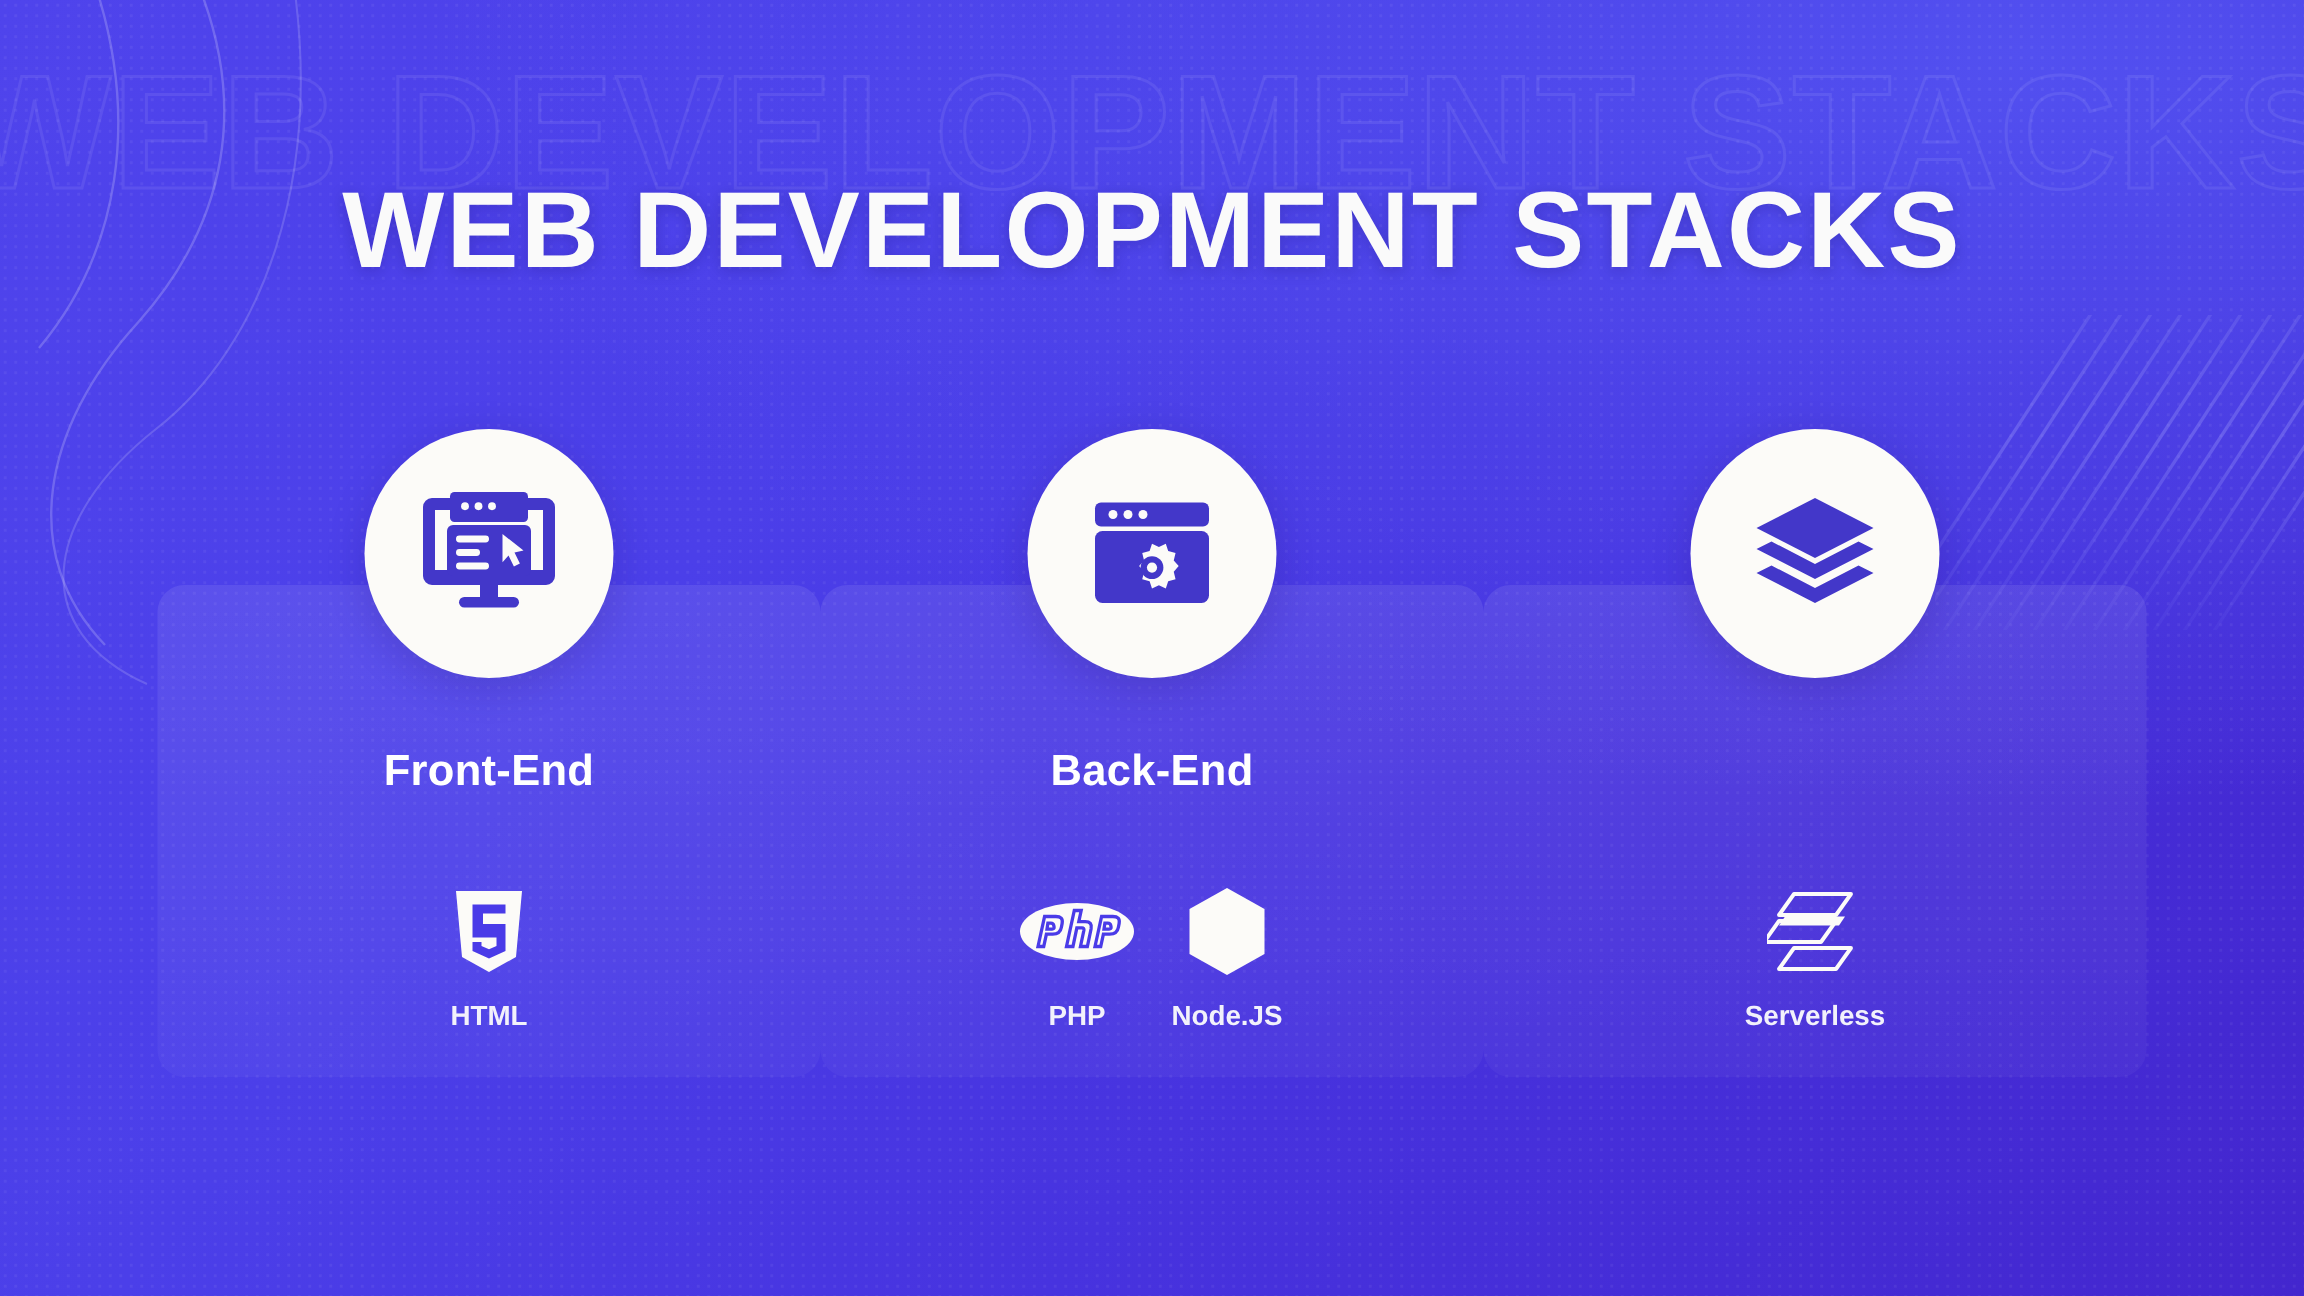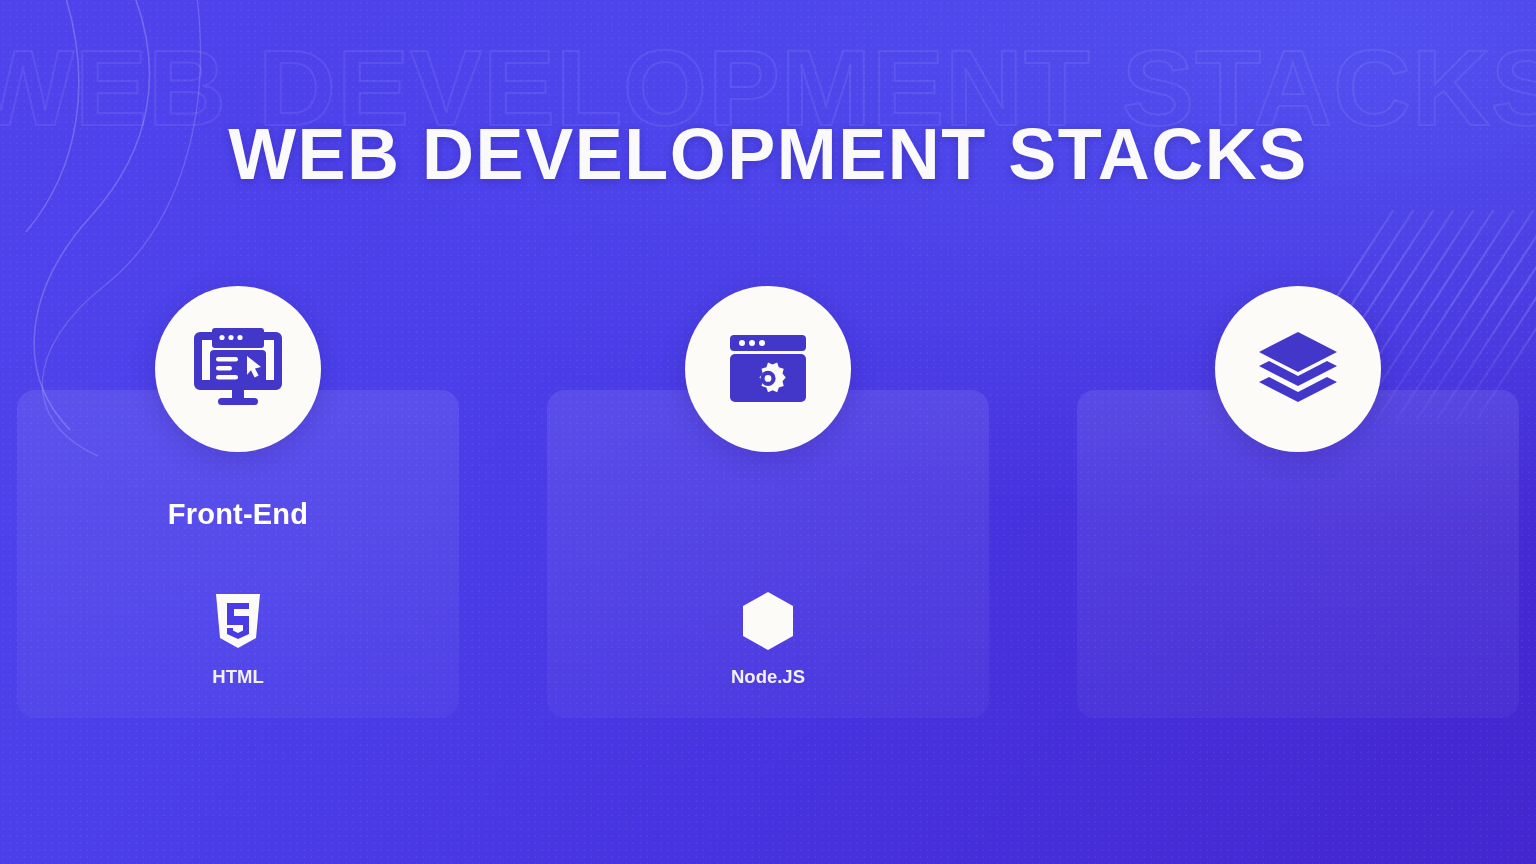--- a/index.html
+++ b/index.html
@@ -44,21 +44,21 @@
     text-align:center;
     font-size:72px; font-weight:bold; letter-spacing:1.5px;
     color:#FAFAFA;
     line-height:1;
     text-shadow:0 2px 10px rgba(20,10,90,.22);
   }
 
   
   .cards{
     position:absolute; top:390px; left:0; width:100%;
-    display:flex; justify-content:center; gap:88px;
+    display:flex; justify-content:center; 
   }
   .card{
     position:relative;
     width:442px; height:328px;
     border-radius:18px;
     background:linear-gradient(180deg, rgba(255,255,255,.085) 0%, rgba(255,255,255,.035) 100%);
   }
   .card-icon{
     position:absolute; top:-104px; left:50%; transform:translateX(-50%);
     width:166px; height:166px; border-radius:50%;
@@ -191,22 +191,39 @@
             <circle cx="30" cy="12" r="3"></circle>
             <circle cx="40" cy="12" r="3"></circle>
             <path d="M46 31.5
                      l4.6 2.1 4.6 -2.1 1.6 4.8 4.9 1.4 -1.2 4.9 3.3 3.8 -3.3 3.8 1.2 4.9 -4.9 1.4 -1.6 4.8
                      -4.6 -2.1 -4.6 2.1 -1.6 -4.8 -4.9 -1.4 1.2 -4.9 -3.3 -3.8 3.3 -3.8 -1.2 -4.9 4.9 -1.4 z"></path>
           </g>
           <circle cx="46" cy="47.4" r="7.6" fill="#4337C9"></circle>
           <circle cx="46" cy="47.4" r="3.4" fill="#FCFBF8"></circle>
         </svg>
       </div>
+      <div class="card-title">Back-End</div>
       <div class="techs">
 
+        <div class="tech">
+          <div class="tech-glyph">
+            <svg width="78" height="44" viewBox="0 0 78 44">
+              <ellipse cx="39" cy="22" rx="38" ry="19" fill="#FCFBF8"></ellipse>
+              <g fill="none" stroke="#4A3BE8" stroke-width="2.2">
+                <path d="M13 32 l4.4 -20 h7.5 q5 0 4.2 4.6 l-.5 2.6 q-.8 4.6 -5.8 4.6 h-4.2 l-1.8 8.2 z
+                         M19 20.4 h3.4 q1.6 0 1.3 -1.5 l-.2 -1 q-.3 -1.5 -1.9 -1.5 h-2 z"></path>
+                <path d="M32 32 l5.2 -24 h4.6 l-1.6 7.4 h4.3 q4.8 0 3.9 4.8 l-2.5 11.8 h-4.6 l2.3 -10.8
+                         q.3 -1.6 -1.3 -1.6 h-3.4 l-2.6 12.4 z"></path>
+                <path d="M51 32 l4.4 -20 h7.5 q5 0 4.2 4.6 l-.5 2.6 q-.8 4.6 -5.8 4.6 h-4.2 l-1.8 8.2 z
+                         M57 20.4 h3.4 q1.6 0 1.3 -1.5 l-.2 -1 q-.3 -1.5 -1.9 -1.5 h-2 z"></path>
+              </g>
+            </svg>
+          </div>
+          <div class="tech-label">PHP</div>
+        </div>
 
         <div class="tech">
           <div class="tech-glyph">
             <svg width="54" height="60" viewBox="0 0 54 60">
               <path d="M27 1 L52 15 V45 L27 59 L2 45 V15 Z" fill="#FCFBF8"></path>
             </svg>
           </div>
           <div class="tech-label">Node.JS</div>
         </div>
 
@@ -219,18 +236,32 @@
           <g fill="#4337C9">
             <path d="M43 2 L82 22 L43 42 L4 22 Z"></path>
             <path d="M4 36 L14 31 L43 46 L72 31 L82 36 L43 56 Z"></path>
             <path d="M4 52 L14 47 L43 62 L72 47 L82 52 L43 72 Z"></path>
           </g>
         </svg>
       </div>
       <div class="techs">
 
 
+        <div class="tech">
+          <div class="tech-glyph">
+            <svg width="64" height="58" viewBox="0 0 64 58">
+              <g fill="none" stroke="#FCFBF8" stroke-width="2.6" stroke-linejoin="round">
+                <path d="M18 4 h38 l-10 14 h-38 z"></path>
+                <path d="M8 22 h38 l-10 14 h-38 z"></path>
+                <path d="M18 40 h38 l-10 14 h-38 z"></path>
+              </g>
+              <path d="M12 19 h40 l-4 6 h-40 z" fill="#FCFBF8"></path>
+              <path d="M16 34 h40 l-4 6 h-40 z" fill="#FCFBF8" opacity="0"></path>
+            </svg>
+          </div>
+          <div class="tech-label">Serverless</div>
+        </div>
 
       </div>
     </div>
 
   </div>
 </div>
 
 </body></html>

